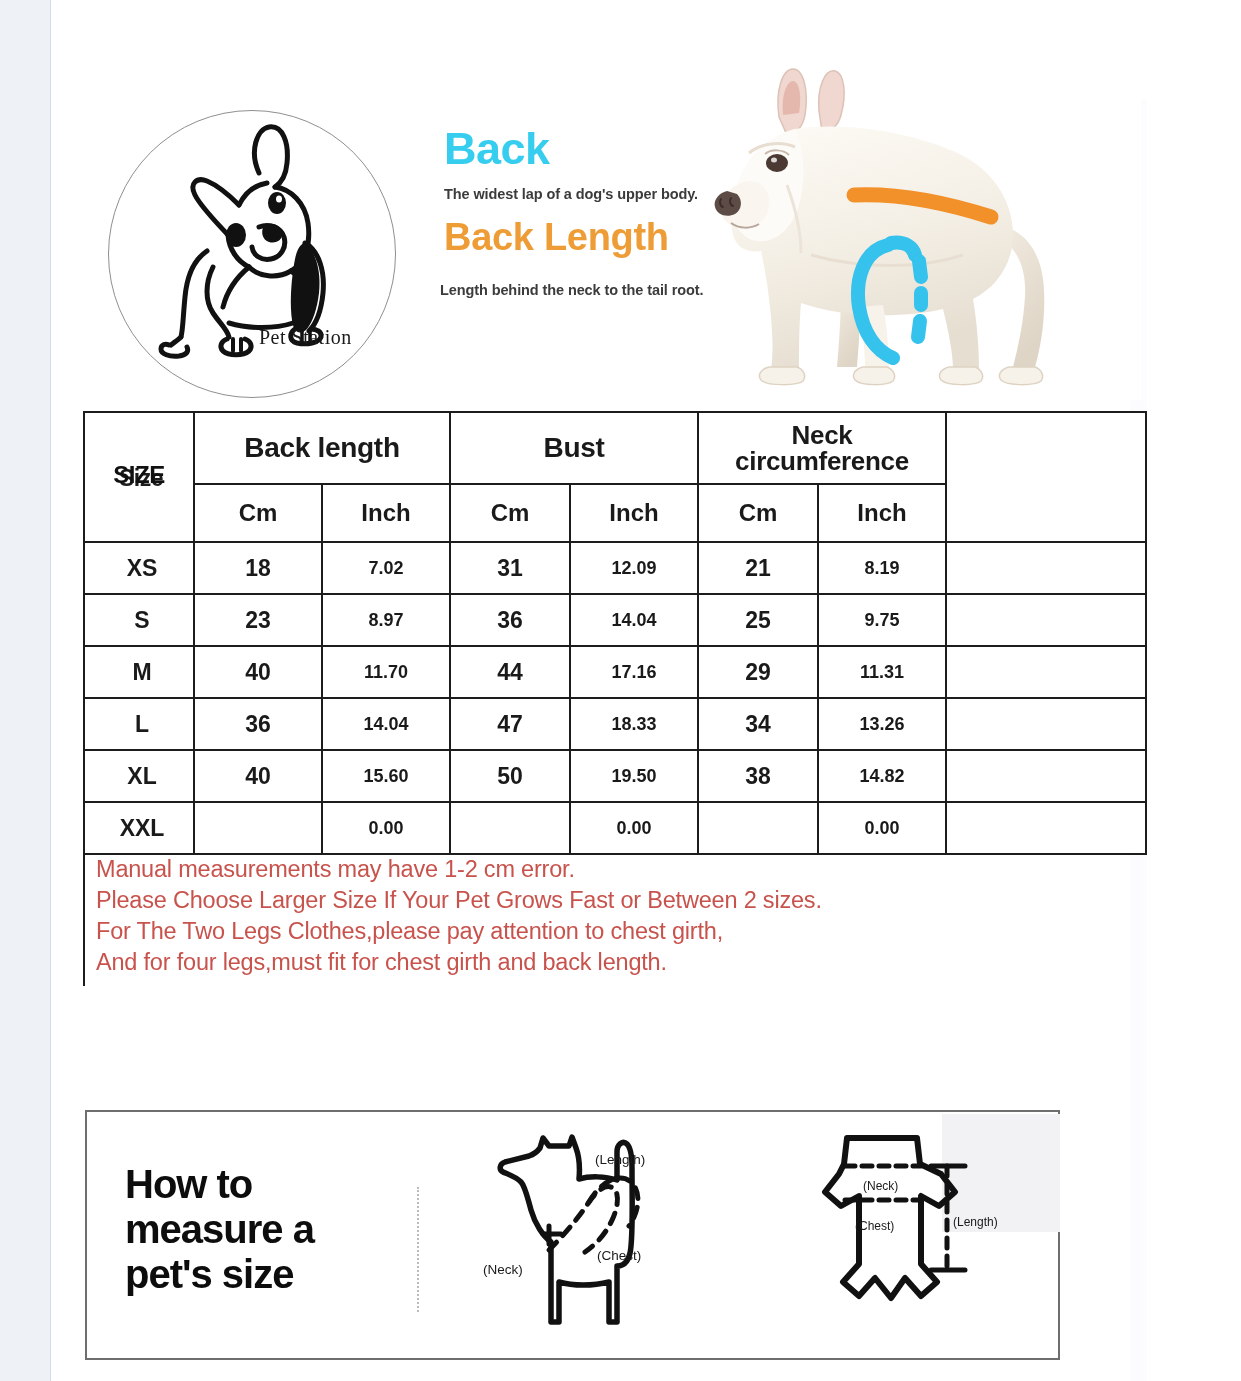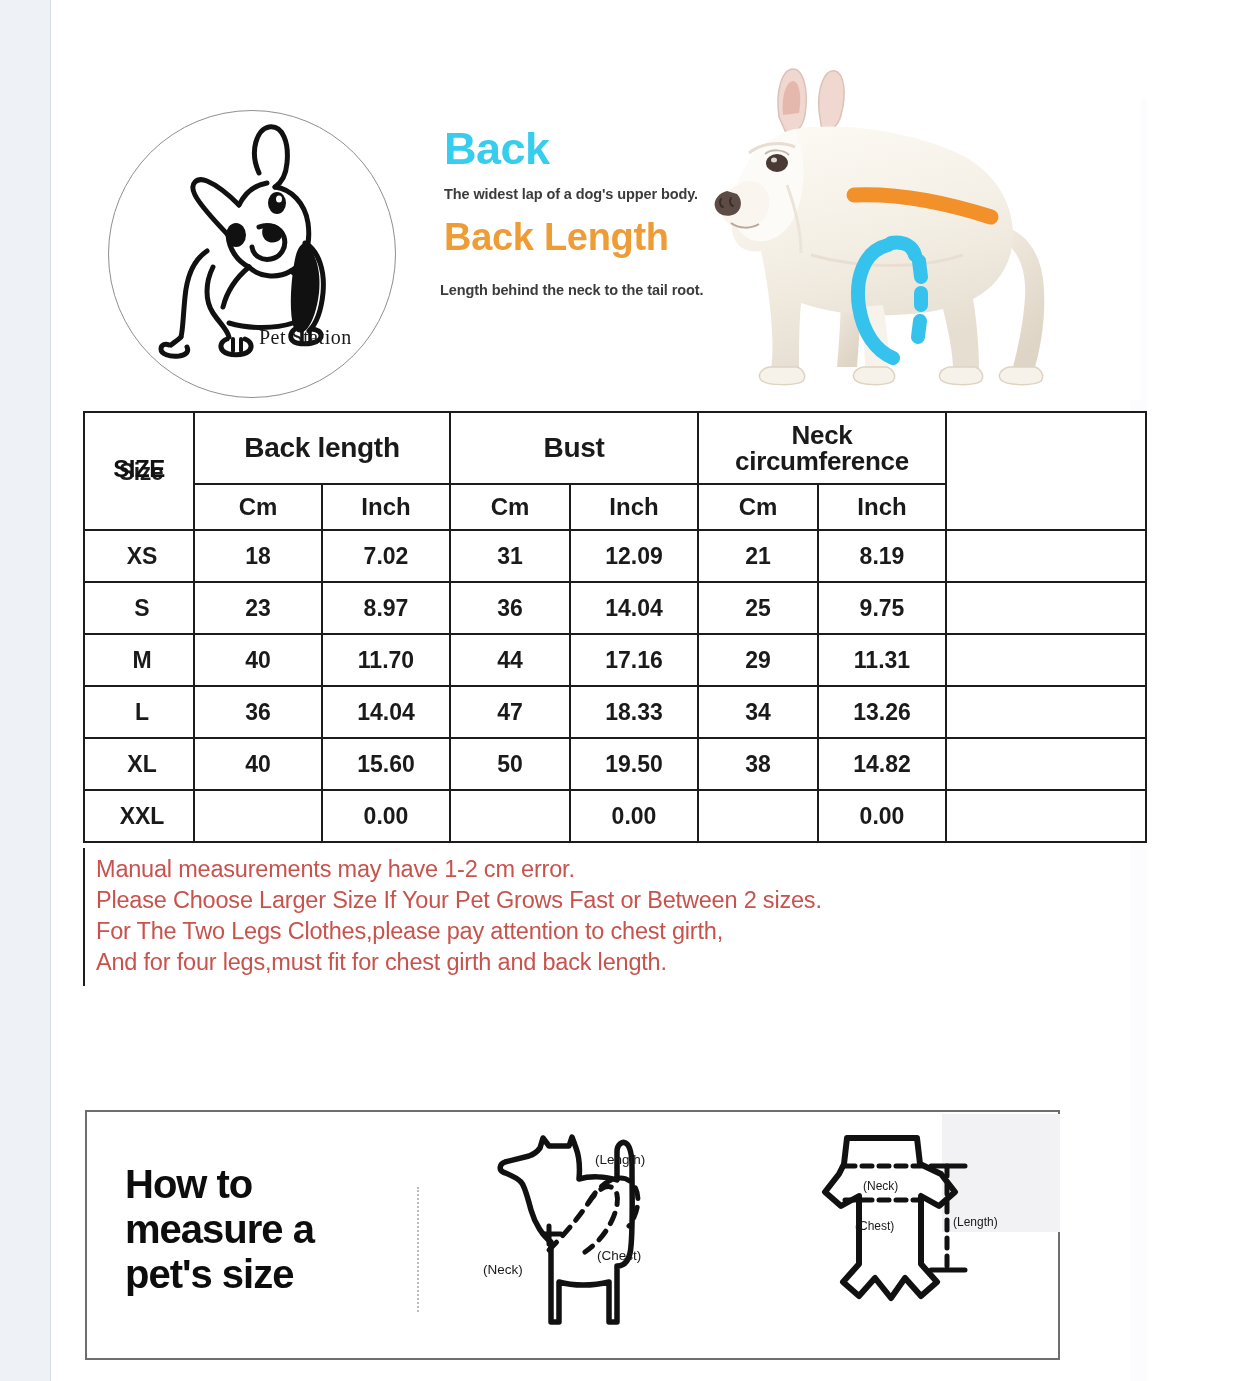--- a/index.html
+++ b/index.html
@@ -144,37 +144,37 @@
     height: 72px;
     letter-spacing: -0.3px;
   }
   th.grp-two {
     font-size: 26px;
     line-height: 1.0;
     letter-spacing: -0.3px;
   }
   th.unit {
     font-size: 24px;
-    height: 46px;
+    height: 58px;
   }
   td.sz {
     font-size: 23px;
     height: 52px;
     font-weight: normal;
     color: #1a1a1a;
     padding-left: 6px;
   }
   td.cmv {
     font-size: 23px;
     height: 52px;
     font-weight: normal;
     color: #1a1a1a;
   }
   td.inv {
-    font-size: 23px;
+    font-size: 18px;
     height: 52px;
     font-weight: normal;
     color: #e4a05a;
   }
   td.blank { }
 
   
   .size-head-cell { position: relative; }
   .size-head-stack {
     position: relative;

